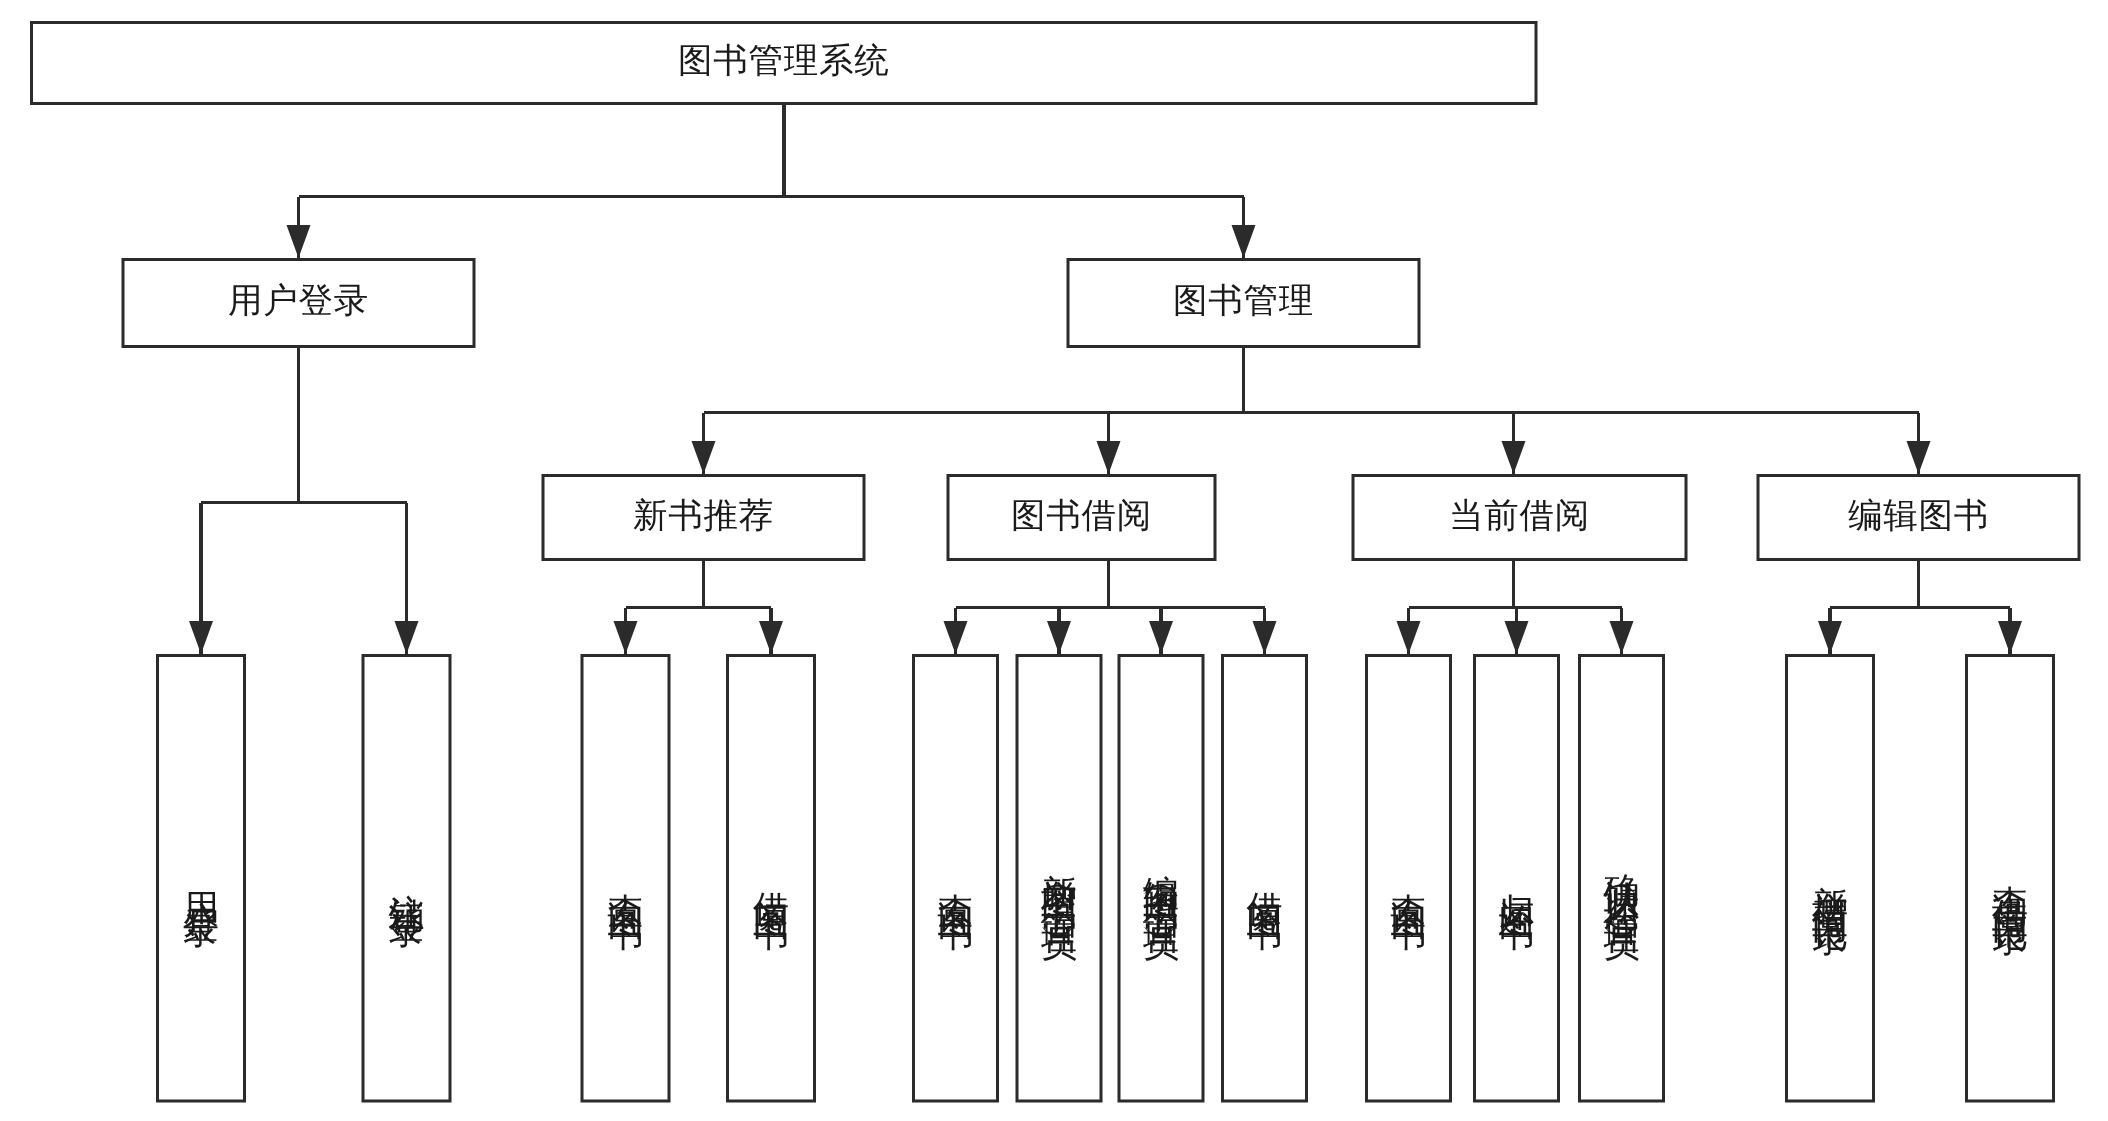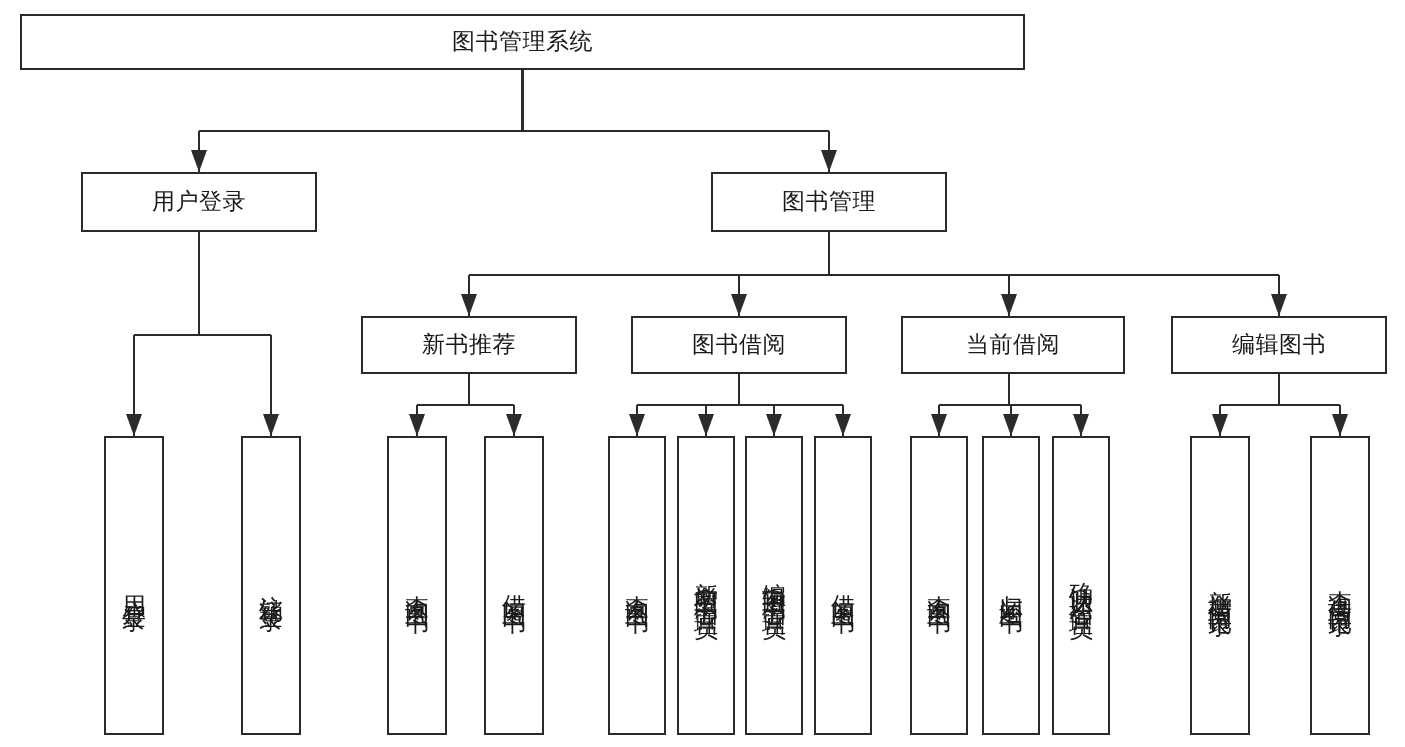--- a/index.html
+++ b/index.html
@@ -127,21 +127,21 @@
       </div>
       <div class="node horiz" style="left: 81px; top: 172px; width: 236px; height: 60px;">
         <div class="label">用户登录</div>
       </div>
       <div class="node horiz" style="left: 711px; top: 172px; width: 236px; height: 60px;">
         <div class="label">图书管理</div>
       </div>
       <div class="node horiz" style="left: 361px; top: 316px; width: 216px; height: 58px;">
         <div class="label">新书推荐</div>
       </div>
-      <div class="node horiz" style="left: 631px; top: 316px; width: 216px; height: 58px;">
+      <div class="node horiz" style="left: 631px; top: 316px; width: 180px; height: 58px;">
         <div class="label">图书借阅</div>
       </div>
       <div class="node horiz" style="left: 901px; top: 316px; width: 224px; height: 58px;">
         <div class="label">当前借阅</div>
       </div>
       <div class="node horiz" style="left: 1171px; top: 316px; width: 216px; height: 58px;">
         <div class="label">编辑图书</div>
       </div>
       <div class="node vert" style="left: 104px; top: 436px; width: 60px; height: 299px;">
         <div class="label">用户登录</div>

